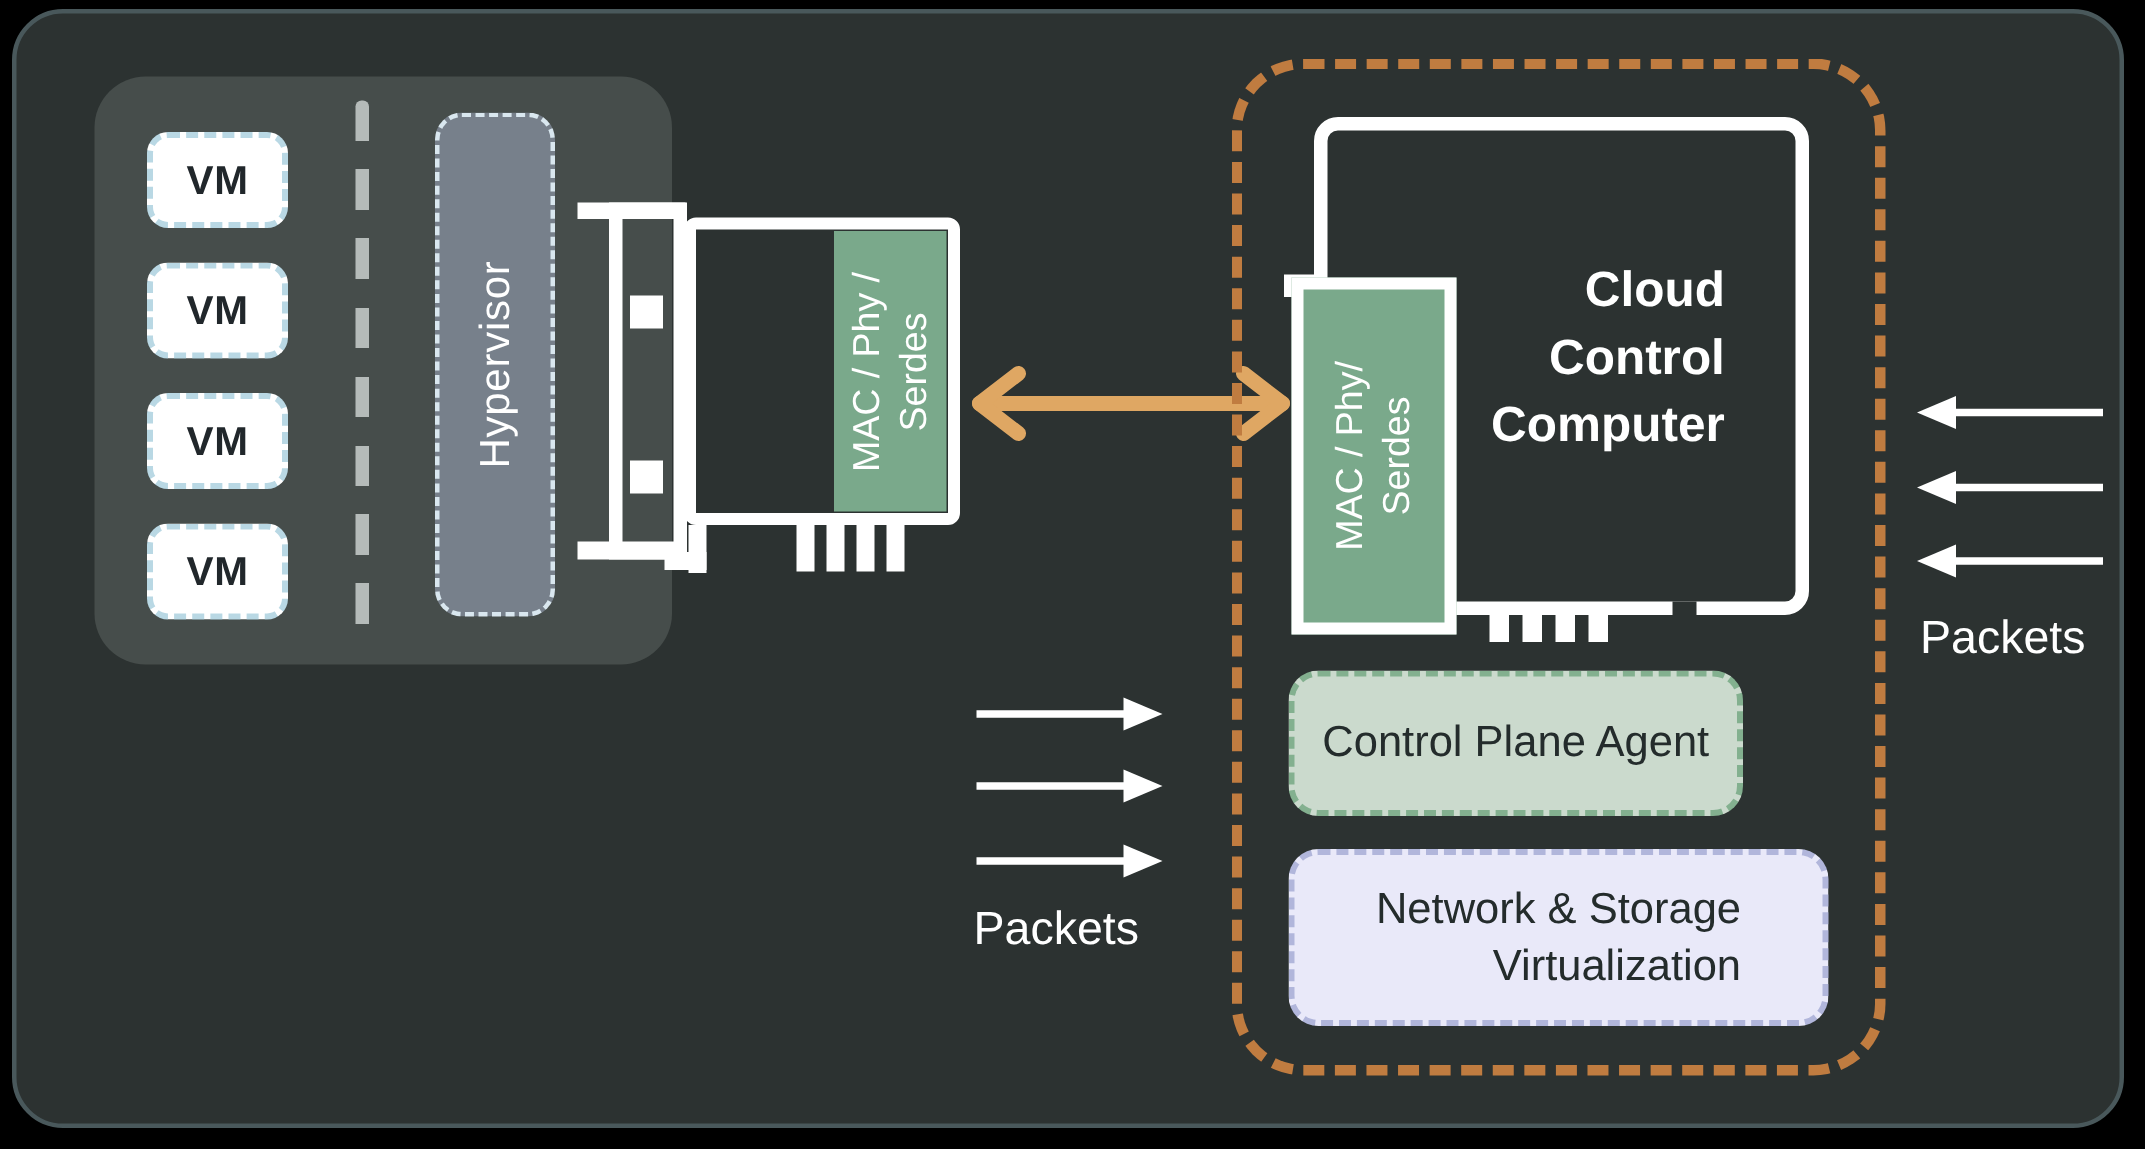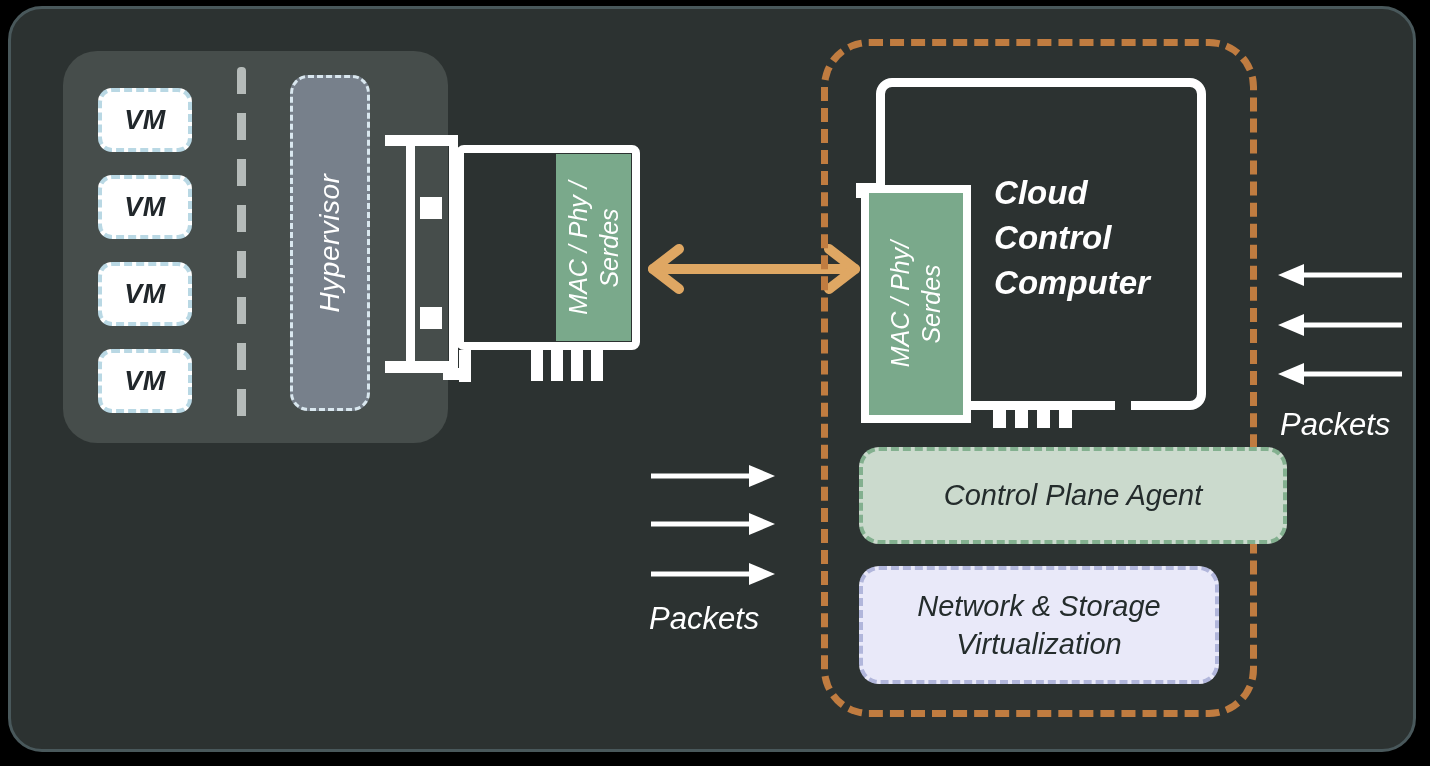--- a/index.html
+++ b/index.html
@@ -2,21 +2,21 @@
 <html><head>
 <meta charset="utf-8">
 <style>
   html,body{margin:0;padding:0;background:#000;}
   .canvas{
     position:relative;width:1430px;height:766px;background:#000;overflow:hidden;
     font-family:"Liberation Sans","DejaVu Sans",sans-serif;
   }
   .panel{
     position:absolute;left:8px;top:6px;width:1408px;height:746px;
-    background:#2c3231;border:3px solid #49585b;border-radius:34px;box-sizing:border-box;font-style:italic;
+    background:#2c3231;border:3px solid #49585b;border-radius:34px;box-sizing:border-box;
   }
   .abs{position:absolute;box-sizing:border-box;}
   .preline{white-space:pre-line;}
 
   
   .host-group{left:52px;top:42px;width:385px;height:392px;background:#464d4b;border-radius:34px;}
   .vm{
     left:35px;width:94px;height:64px;background:#fff;border:4px dashed #b9d8e4;border-radius:14px;
     display:flex;align-items:center;justify-content:center;
     color:#21272b;font-size:27px;font-weight:600;letter-spacing:.5px;
@@ -72,37 +72,37 @@
 
   
   .orange-zone{left:810px;top:30px;width:436px;height:678px;border:7px dashed #c07c40;border-radius:48px;}
   .cc-card{
     left:865px;top:69px;width:330px;height:332px;background:#2c3231;
     border:9px solid #fff;border-radius:16px;
   }
   .cc-label{
     position:absolute;inset:0;display:flex;align-items:center;justify-content:center;
     padding-left:62px;padding-bottom:14px;
-    color:#fff;font-size:33px;font-weight:700;line-height:45px;text-align:left;
+    color:#fff;font-size:33px;font-weight:700;line-height:45px;text-align:right;
   }
   .cc-notch{left:1104px;top:392px;width:16px;height:11px;background:#2c3231;}
   .cc-green{
     left:850px;top:176px;width:110px;height:238px;background:#7aa98b;border:8px solid #fff;
   }
   .cc-tab{left:845px;top:174px;width:26px;height:15px;background:#fff;}
   .cpa-box{
-    left:848px;top:438px;width:428px;height:97px;background:#cbdacd;
+    left:848px;top:438px;width:303px;height:97px;background:#cbdacd;
     border:4px dashed #83b08f;border-radius:20px;
     display:flex;align-items:center;justify-content:center;
     color:#242c2c;font-size:29px;
   }
   .nsv-box{
     left:848px;top:557px;width:360px;height:118px;background:#e9e9f9;
     border:4px dashed #b1b6db;border-radius:20px;
-    display:flex;align-items:center;justify-content:center;text-align:center;
+    display:flex;align-items:center;justify-content:center;text-align:right;
     color:#242c2c;font-size:29px;line-height:38px;
   }
 
   
   .pk-left{left:638px;top:450px;}
   .pk-right{left:1263px;top:252px;}
   .pk-left-label{left:638px;top:592px;color:#fff;font-size:31px;}
   .pk-right-label{left:1269px;top:398px;color:#fff;font-size:31px;}
 </style>
 </head>

